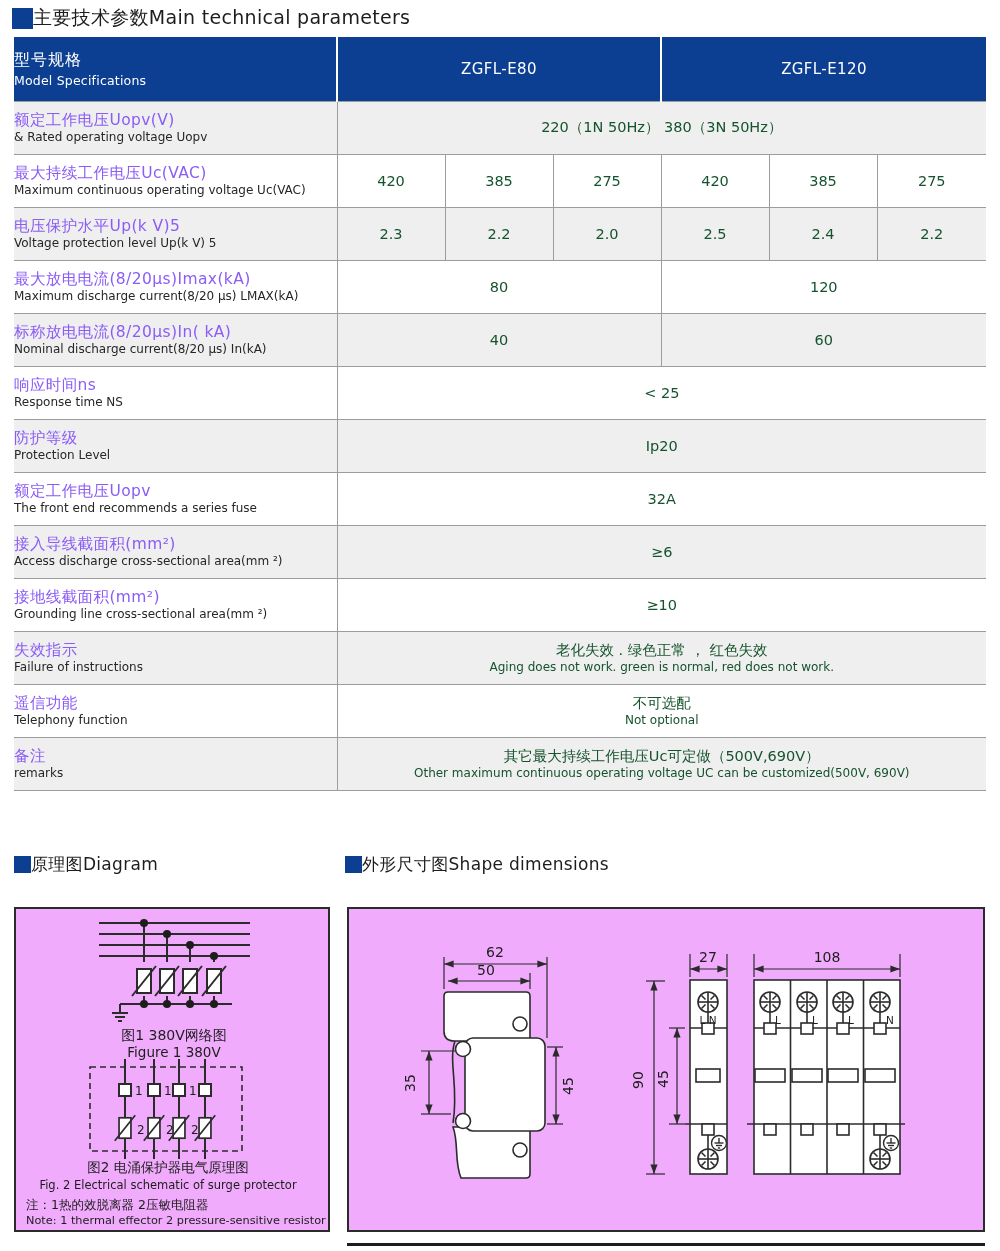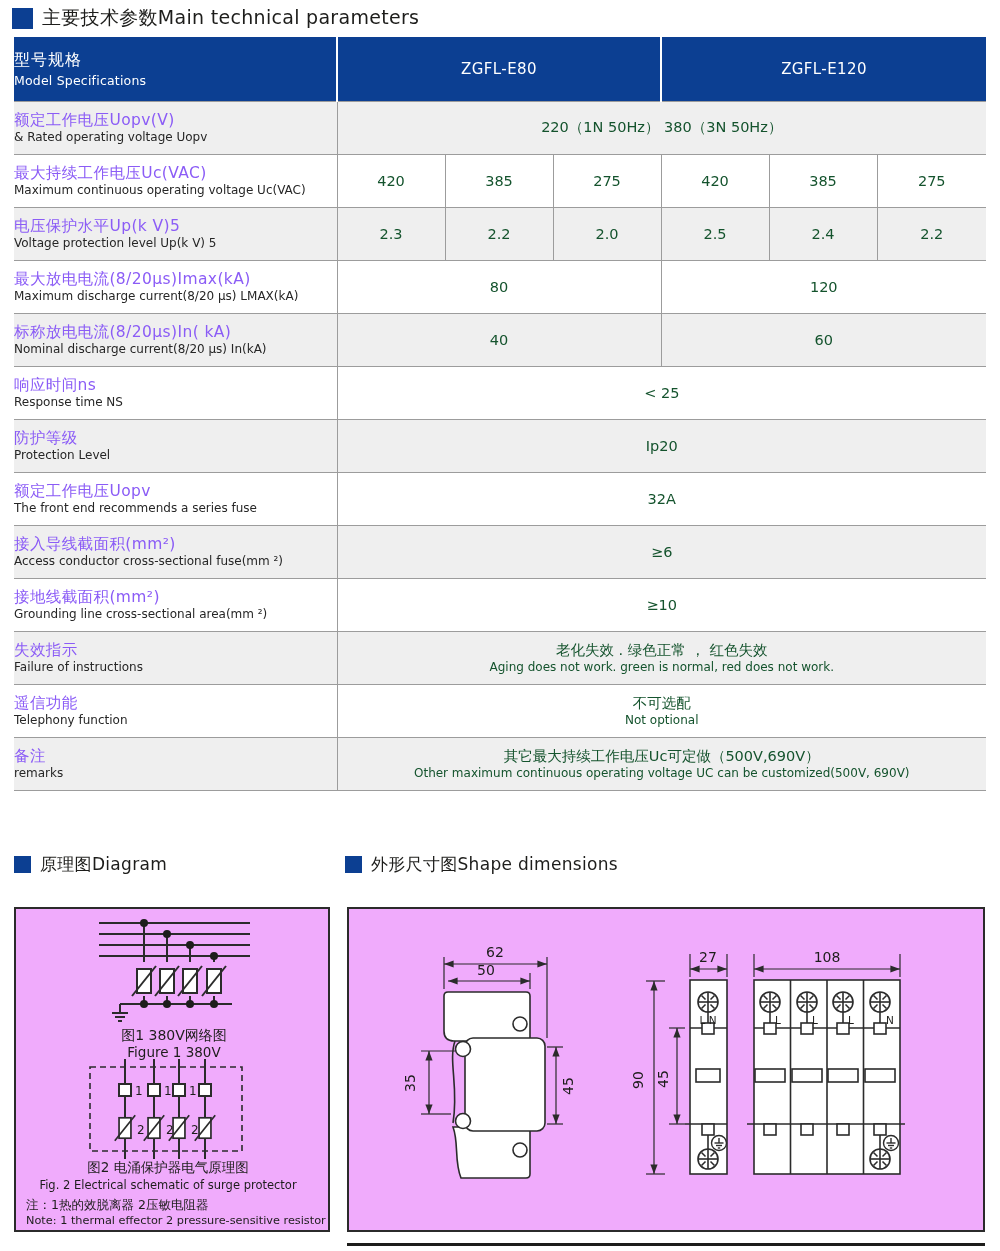--- a/index.html
+++ b/index.html
@@ -1,21 +1,21 @@
 <!DOCTYPE html>
 <html><head>
 <meta charset="utf-8">
 <style>
   html,body{margin:0;padding:0;background:#ffffff;}
   body{
     width:1000px;height:1251px;position:relative;overflow:hidden;
     font-family:"DejaVu Sans", sans-serif;color:#1d1d1b;
   }
   
-  .sec-title{position:absolute;display:flex;align-items:center;gap:9px;}
+  .sec-title{position:absolute;display:flex;align-items:center;}
   .blue-sq{background:#0c3f92;flex:0 0 auto;}
   .sq-lg{width:21px;height:21px;}
   .sq-sm{width:17px;height:17px;}
   .title-text{white-space:nowrap;letter-spacing:.3px;}
   .title-lg{font-size:19px;}
   .title-sm{font-size:17px;}
 
   
   table.spec{
     position:absolute;left:14px;top:37px;width:972px;
@@ -150,21 +150,21 @@
     <td class="lbl">
       <div class="lzh">额定工作电压Uopv</div>
       <div class="len">The front end recommends a series fuse</div>
     </td>
     <td class="val vl" colspan="6">32A</td>
   </tr>
 
   <tr class="brow gray">
     <td class="lbl">
       <div class="lzh">接入导线截面积(mm²)</div>
-      <div class="len">Access conductor cross-sectional fuse(mm ²)</div>
+      <div class="len">Access discharge cross-sectional area(mm ²)</div>
     </td>
     <td class="val vl" colspan="6">≥6</td>
   </tr>
 
   <tr class="brow white">
     <td class="lbl">
       <div class="lzh">接地线截面积(mm²)</div>
       <div class="len">Grounding line cross-sectional area(mm ²)</div>
     </td>
     <td class="val vl" colspan="6">≥10</td>

